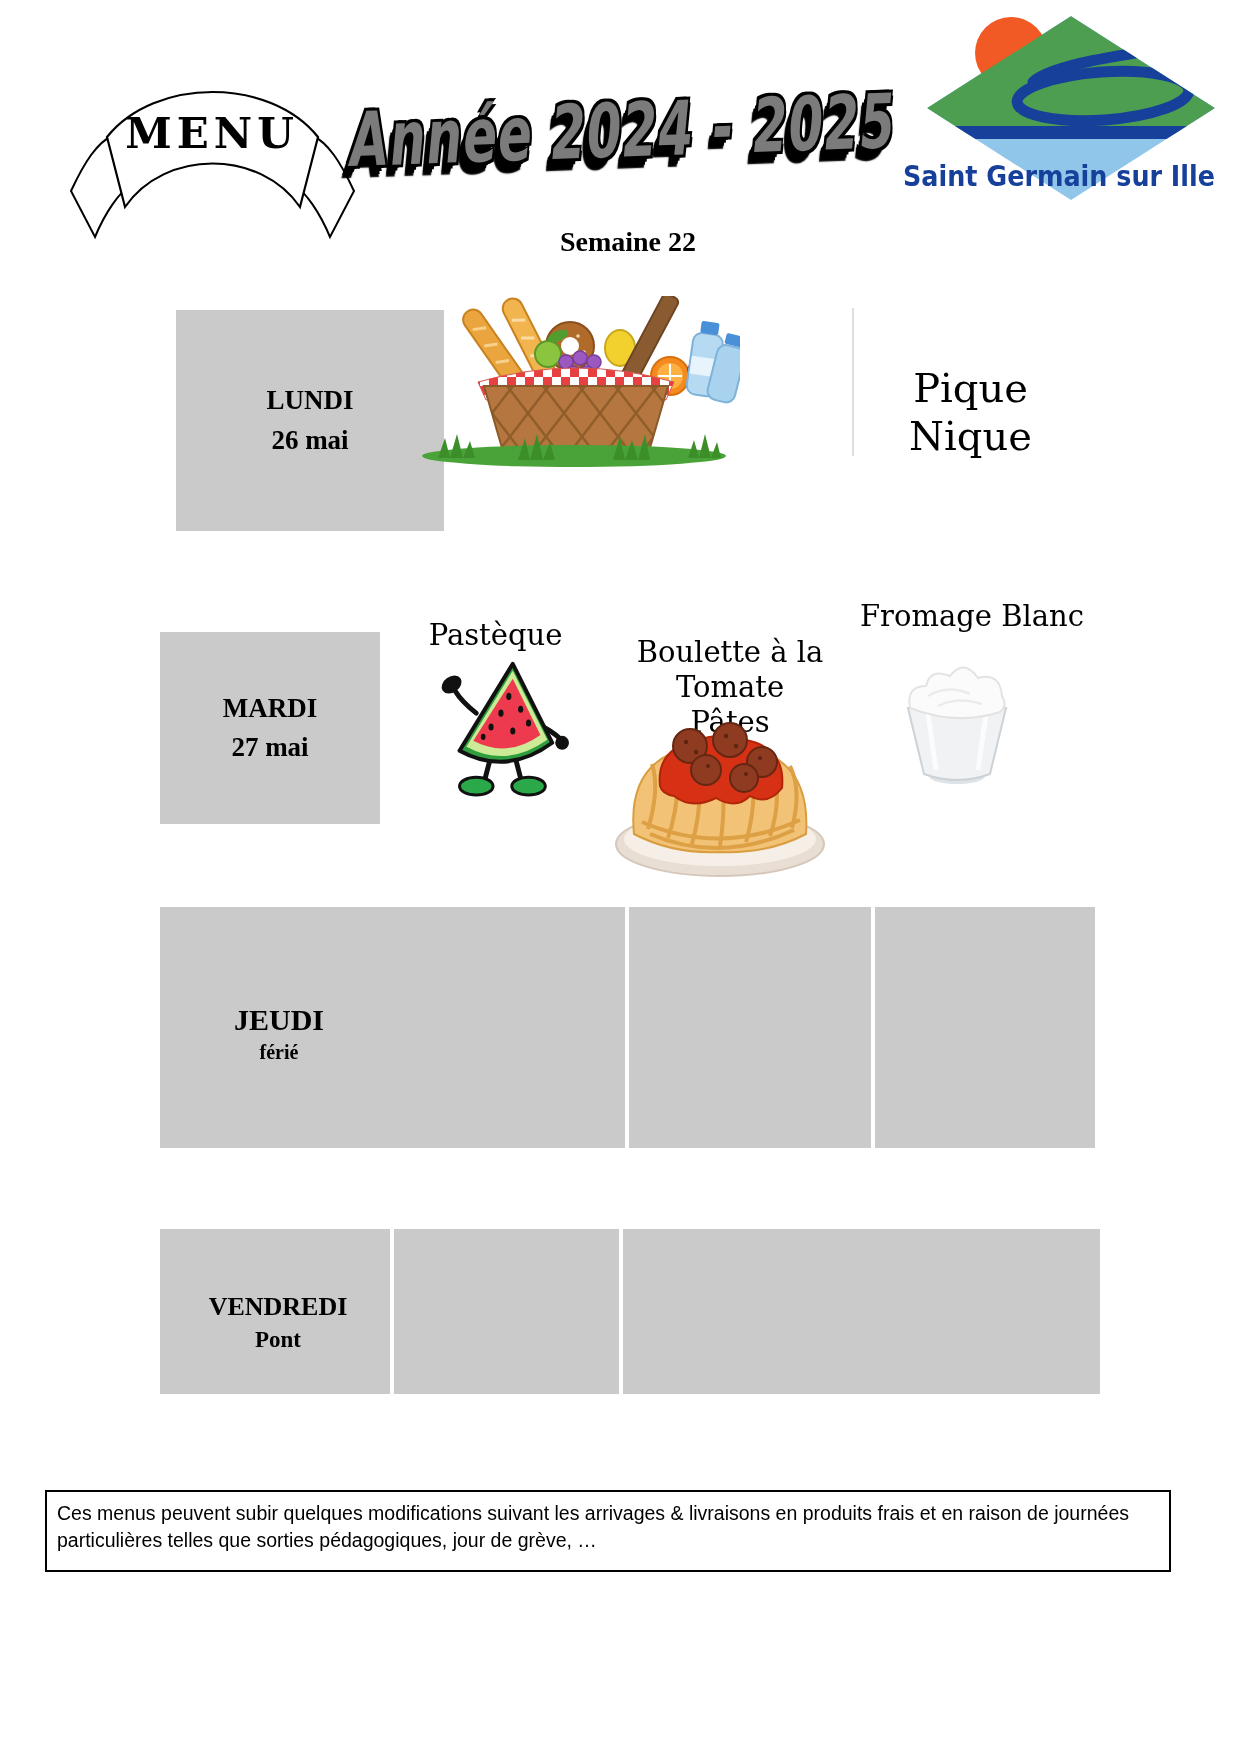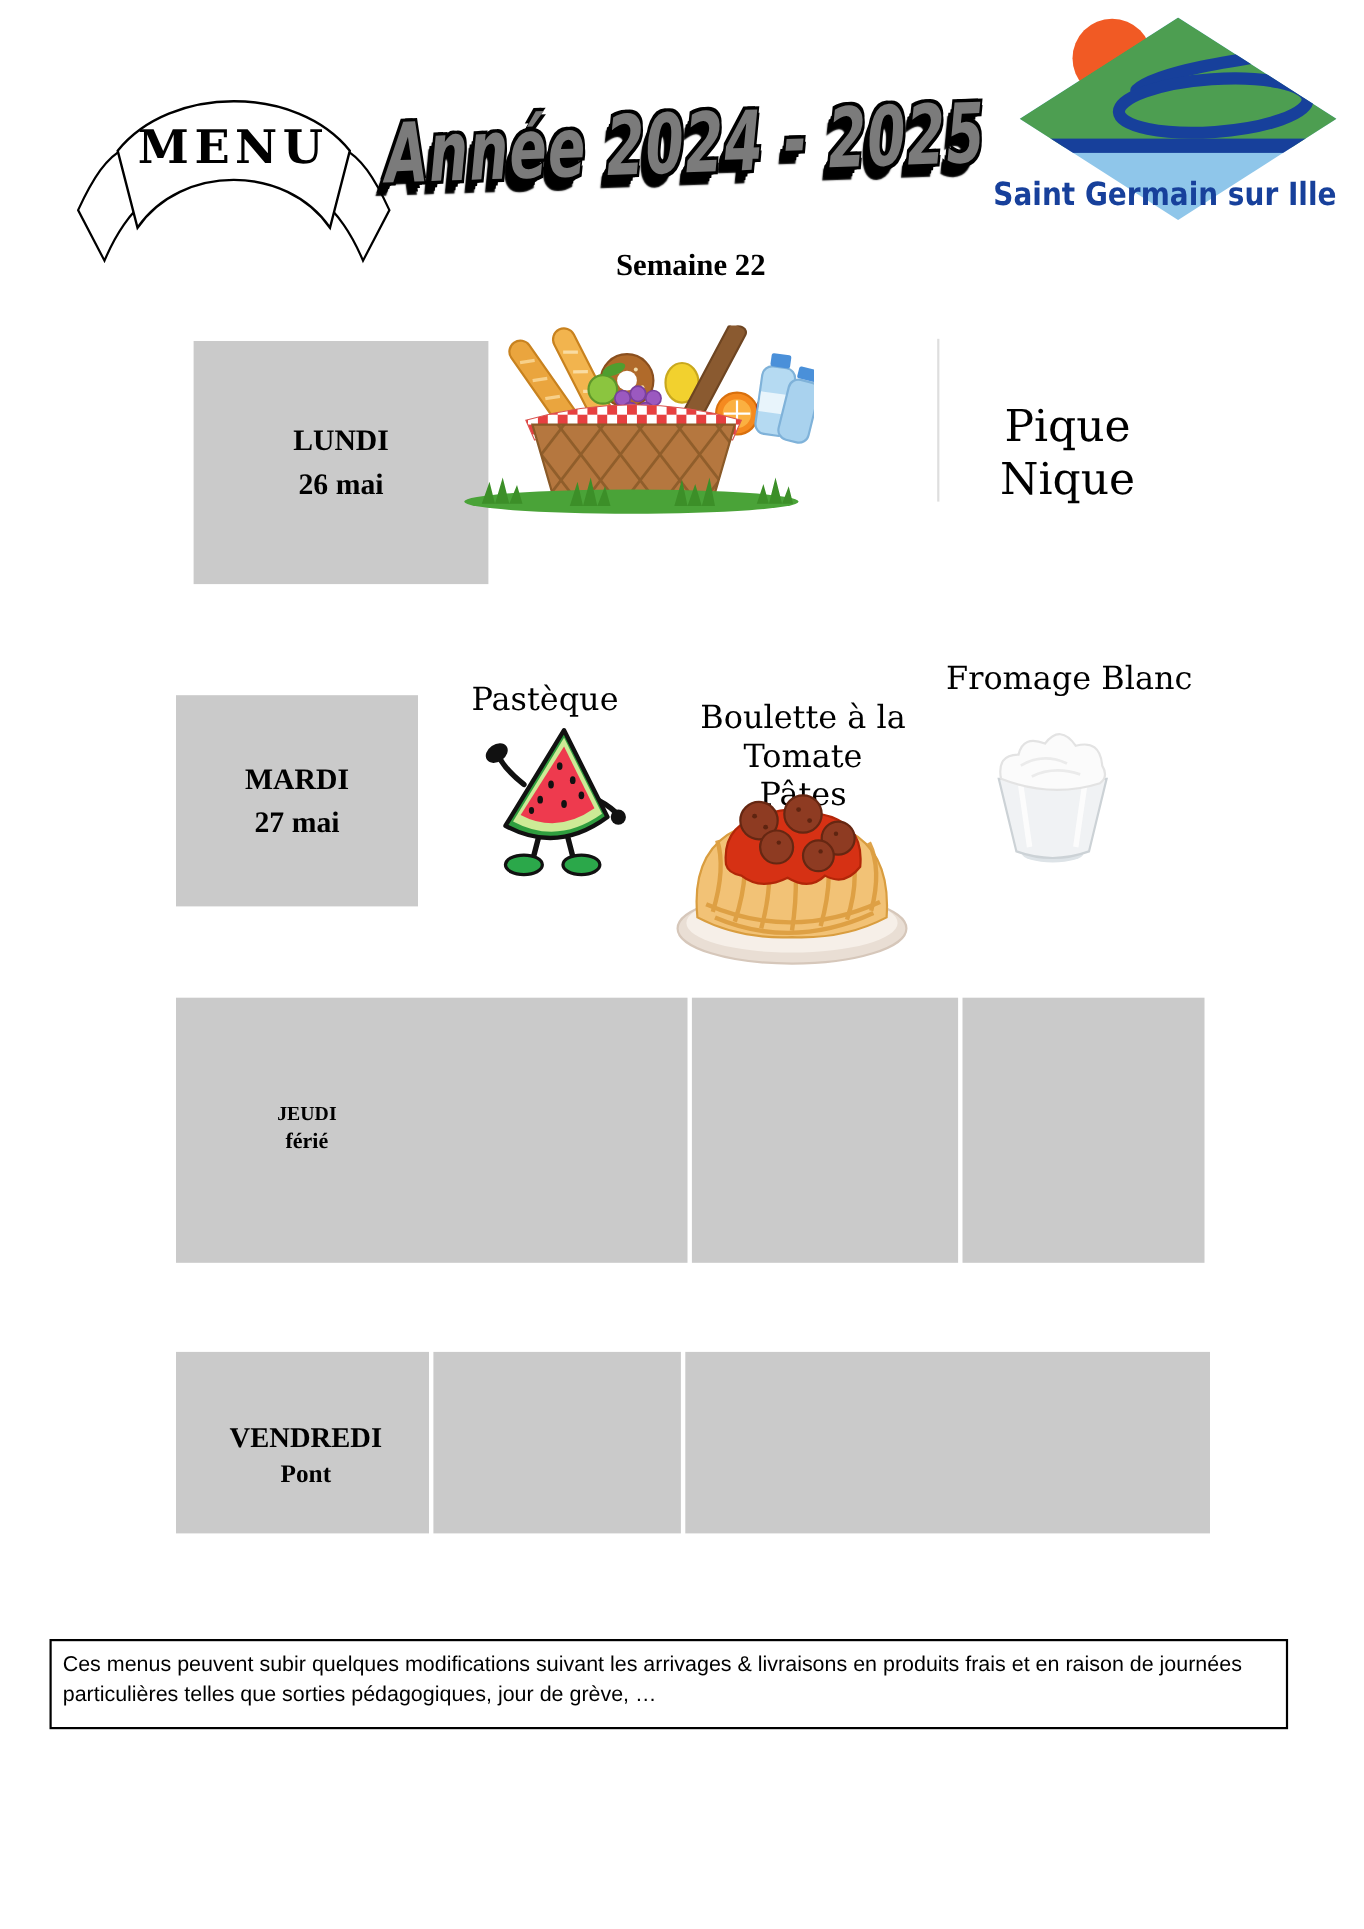--- a/index.html
+++ b/index.html
@@ -32,21 +32,21 @@
     line-height:1.45; }
   .lundi-cell    { left:176px; top:310px;  width:268px; height:221px; }
   .mardi-cell    { left:160px; top:598px;  width:220px; height:192px;margin-top:34px; }
   .jeudi-col1    { left:160px; top:907px;  width:465px; height:241px; }
   .jeudi-col2    { left:629px; top:907px;  width:242px; height:241px; }
   .jeudi-col3    { left:875px; top:907px;  width:220px; height:241px; }
   .vendredi-col1 { left:160px; top:1229px; width:230px; height:165px; }
   .vendredi-col2 { left:394px; top:1229px; width:225px; height:165px; }
   .vendredi-col3 { left:623px; top:1229px; width:477px; height:165px; }
   .jeudi-label { left:200px; top:1002px; width:158px; text-align:center; }
-  .jeudi-label .day  { font-weight:bold; font-size:18px; line-height:1.2; }
+  .jeudi-label .day  { font-weight:bold; font-size:30px; line-height:1.2; }
   .jeudi-label .note { font-weight:bold; font-size:20px; line-height:1.4; }
   .vendredi-label { left:180px; top:1290px; width:196px; text-align:center; }
   .vendredi-label .day  { font-weight:bold; font-size:26px; line-height:1.3; }
   .vendredi-label .note { font-weight:bold; font-size:23px; line-height:1.4; }
 
   
   .dish { font-family:"DejaVu Serif", serif; text-align:center; color:#000000; }
   .pique-label    { left:858px; top:364px; width:225px; font-size:40px; line-height:1.2; }
   .pasteque-label { left:393px; top:618px; width:205px; font-size:29px; }
   .boulette-label { left:612px; top:599px; width:236px; font-size:29px; line-height:1.2;margin-top:36px; }

